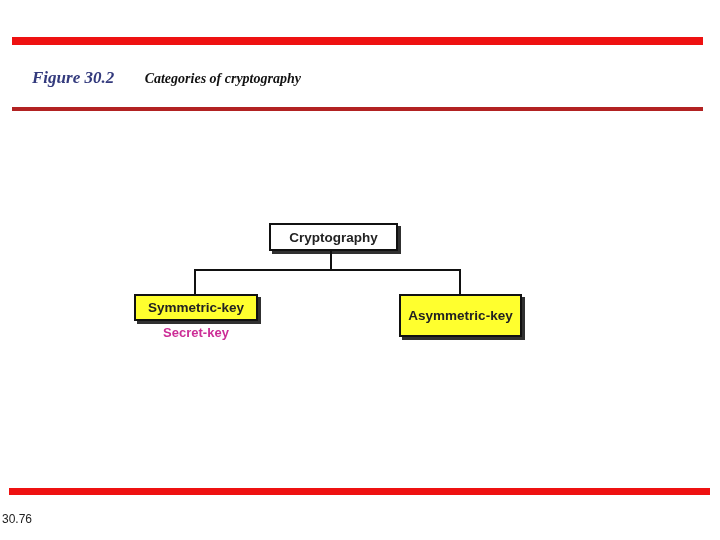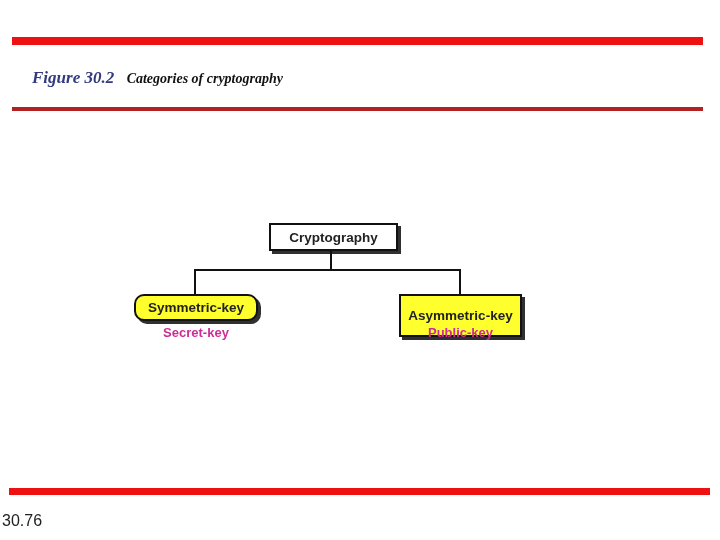--- a/index.html
+++ b/index.html
@@ -23,38 +23,38 @@
   .caption { position: absolute; left: 32px; top: 68px; white-space: nowrap; }
   .fig-label {
     font-family: "Liberation Serif", serif;
     font-weight: bold; font-size: 17px;
     color: var(--figure-label-blue, #333a7d);
     font-style: italic;
   }
   .fig-title {
     font-family: "Liberation Serif", serif;
     font-weight: bold; font-style: italic; font-size: 14px;
-    color: #111111; margin-left: 8px;
+    color: #111111; margin-left: 26px;
   }
 
   
   .diagram { position: absolute; inset: 0; padding-left: 32px; }
   .node {
     position: absolute;
     display: flex; align-items: center; justify-content: center;
     border: 2px solid var(--line-black, #111111);
     box-shadow: 3px 3px 0 rgba(25,25,25,0.9);
     font-size: 13.5px; font-weight: bold;
     color: var(--text-dark, #222222);
     box-sizing: border-box;
     background: #ffffff;
   }
   .node-root  { left: 269px; top: 223px; width: 129px; height: 28px; }
   .node-left  { left: 134px; top: 294px; width: 124px; height: 27px;
-                background: var(--node-fill-yellow, #ffff2e); border-radius: 10px; }
+                background: var(--node-fill-yellow, #ffff2e); }
   .node-right { left: 399px; top: 294px; width: 123px; height: 43px;
                 background: var(--node-fill-yellow, #ffff2e); }
 
   .connector { position: absolute; background: var(--line-black, #111111); }
   .conn-root-v  { left: 330px; top: 251px; width: 2px;   height: 19px; }
   .conn-h       { left: 194px; top: 269px; width: 267px; height: 2px; }
   .conn-left-v  { left: 194px; top: 270px; width: 2px;   height: 24px; }
   .conn-right-v { left: 459px; top: 270px; width: 2px;   height: 24px; }
 
   .sublabel {
@@ -62,21 +62,21 @@
     text-align: center;
     font-size: 13px; font-weight: bold;
     color: var(--key-label-magenta, #cc2d96);
   }
   .sub-left  { left: 134px; width: 124px; }
   .sub-right { left: 399px; width: 123px; }
 
   
   .page-number {
     position: absolute; left: 2px; top: 513px;
-    font-size: 16px; line-height: 1;
+    font-size: 12px; line-height: 1;
     color: #222222;
     text-align: center;
   }
 </style>
 </head>
 <body>
 
 <div class="slide">
 
   <div class="bar bar-top"></div>
@@ -96,21 +96,20 @@
     <div class="connector conn-h"></div>
     <div class="connector conn-left-v"></div>
     <div class="connector conn-right-v"></div>
 
     <div class="node node-left">Symmetric-key</div>
 
     <div class="node node-right">Asymmetric-key</div>
 
     <div class="sublabel sub-left">Secret-key</div>
 
-    <div class="sublabel sub-right">Public-key</div>
 
   </div>
 
   <div class="bar bar-bottom"></div>
 
   <div class="page-number">30.76</div>
 
 </div>
 
 </body></html>

